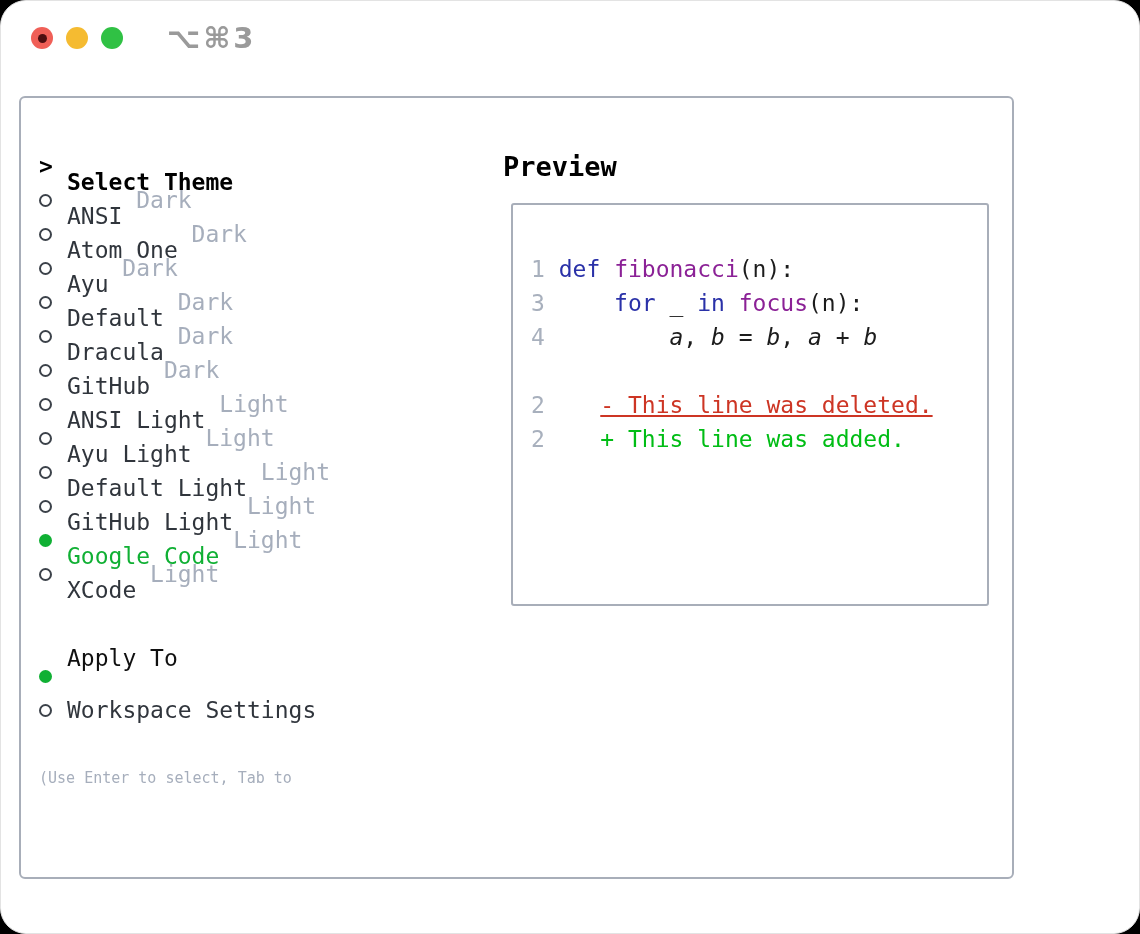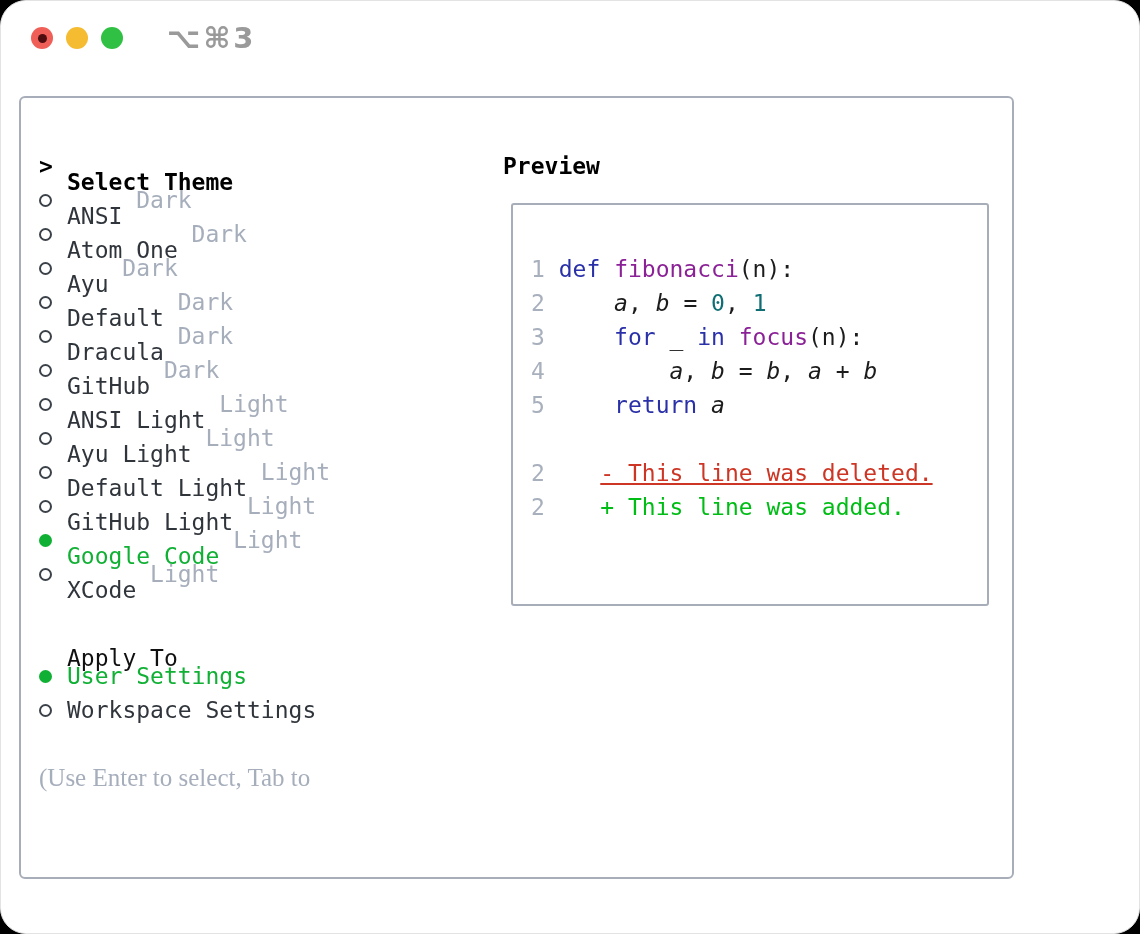--- a/index.html
+++ b/index.html
@@ -45,26 +45,26 @@
   .radio {
     width: 13px; height: 13px; border-radius: 50%;
     border: 2px solid #3c424a; box-sizing: border-box; background: transparent;
   }
   .radio.filled { background: var(--selection-green); border-color: var(--selection-green); }
   .theme-name { white-space: pre; margin-top: 32px; }
   .theme-variant { color: var(--muted-gray); margin-left: 13.8px; white-space: pre; text-align: center; }
   .row.selected .theme-name, .row.selected .opt-name { color: var(--selection-green); }
   .spacer { height: 34px; }
   .apply-header { color: #101010; }
-  .help-line { height: 34px; display: flex; align-items: center; font-size: 25px; color: var(--muted-gray); white-space: pre; font-family: Liberation Serif, serif; }
+  .help-line { height: 34px; display: flex; align-items: center; font-size: 15px; color: var(--muted-gray); white-space: pre; }
   
   .preview-label {
     position: absolute; left: 482px; top: 51px; height: 34px;
     display: flex; align-items: center;
-    font-size: 23px; font-weight: bold; color: #000;
+    font-size: 27px; font-weight: bold; color: #000;
   }
   .preview-box {
     position: absolute; left: 490px; top: 105px;
     width: 478px; height: 403px;
     border: 2px solid #a8aeb9; border-radius: 3px;
     box-sizing: border-box; overflow: hidden; padding-left: 44px;
   }
   .code { position: absolute; left: 18px; top: 47px; }
   .code-line { height: 34px; line-height: 34px; white-space: pre; font-size: 23px; }
   .ln { color: var(--line-number-gray); }
@@ -189,44 +189,41 @@
       <div class="spacer"></div>
       <div class="row apply-header">
         <span class="marker"></span>
         <span class="theme-name">Apply To</span>
       </div>
       <div id="apply-options">
           <div class="row selected">
             <span class="marker">
               <span class="radio filled"></span>
             </span>
-            <span class="opt-name">User Settings</span>
           </div>
           <div class="row">
             <span class="marker">
               <span class="radio"></span>
             </span>
             <span class="opt-name">Workspace Settings</span>
           </div>
         </div>
       <div class="spacer"></div>
       <div id="help-lines">
           <div class="help-line">(Use Enter to select, Tab to</div>
         </div>
     </div>
 
     <div class="preview-label">Preview</div>
 
     <div class="preview-box">
       <div class="code" id="code">
           <div class="code-line"><span class="ln">1</span> <span class="tok-kw">def</span><span class="tok-pln"> </span><span class="tok-fn">fibonacci</span><span class="tok-pln">(n):</span></div>
-          <div class="code-line"><span class="ln">2</span> <span class="tok-pln">    </span><span class="tok-id">a</span><span class="tok-pln">, </span><span class="tok-id">b</span><span class="tok-pln"> = </span><span class="tok-num">0</span><span class="tok-pln">, </span><span class="tok-num">1</span></div>
           <div class="code-line"><span class="ln">3</span> <span class="tok-pln">    </span><span class="tok-kw">for</span><span class="tok-pln"> _ </span><span class="tok-kw">in</span><span class="tok-pln"> </span><span class="tok-fn">focus</span><span class="tok-pln">(n):</span></div>
           <div class="code-line"><span class="ln">4</span> <span class="tok-pln">        </span><span class="tok-id">a</span><span class="tok-pln">, </span><span class="tok-id">b</span><span class="tok-pln"> = </span><span class="tok-id">b</span><span class="tok-pln">, </span><span class="tok-id">a</span><span class="tok-pln"> + </span><span class="tok-id">b</span></div>
-          <div class="code-line"><span class="ln">5</span> <span class="tok-pln">    </span><span class="tok-kw">return</span><span class="tok-pln"> </span><span class="tok-id">a</span></div>
           <div class="code-line"><span class="ln"></span> </div>
           <div class="code-line"><span class="ln">2</span> <span class="tok-pln">   </span><span class="tok-del">- This line was deleted.</span></div>
           <div class="code-line"><span class="ln">2</span> <span class="tok-pln">   </span><span class="tok-add">+ This line was added.</span></div>
         </div>
     </div>
 
   </div>
 </div>
 
 </body></html>

